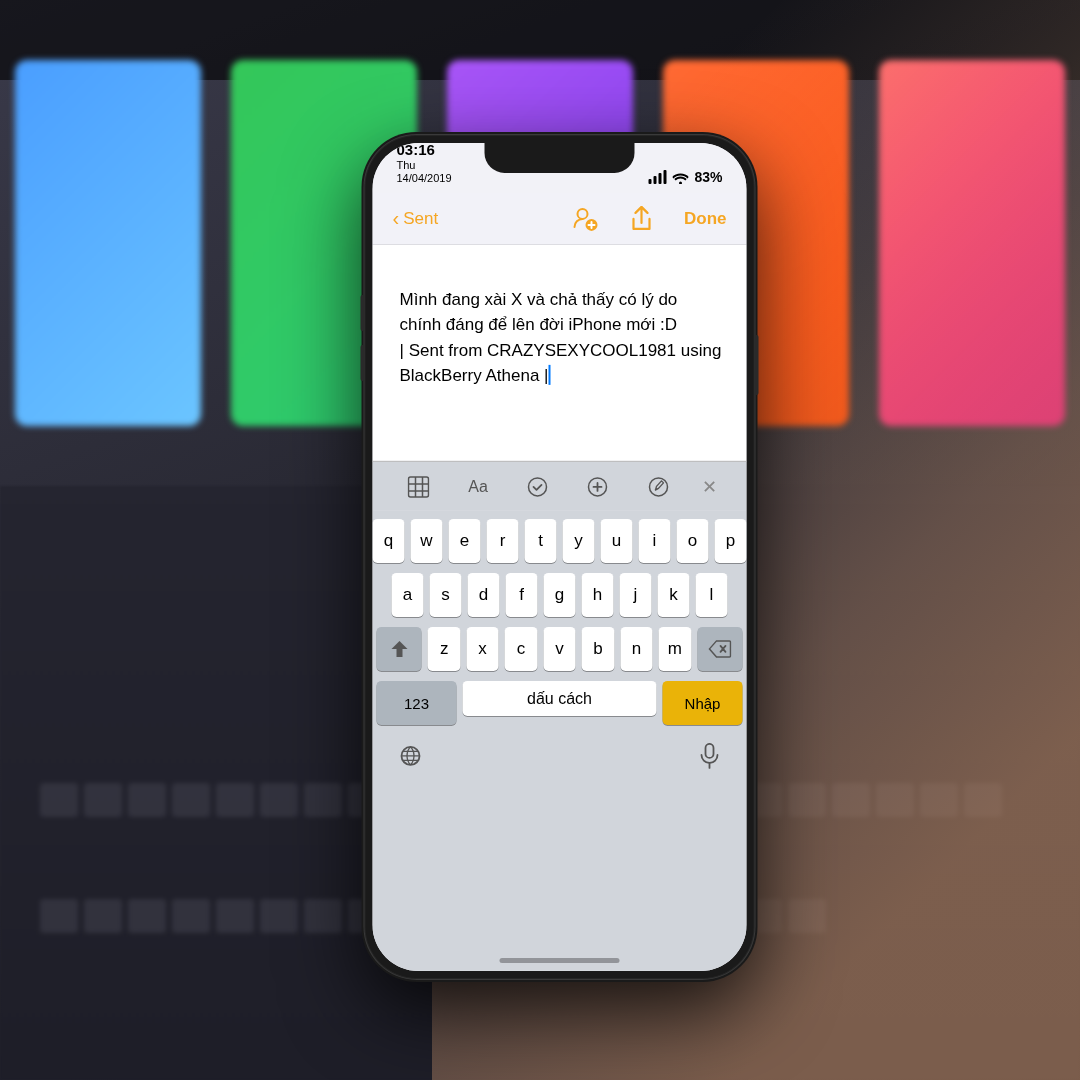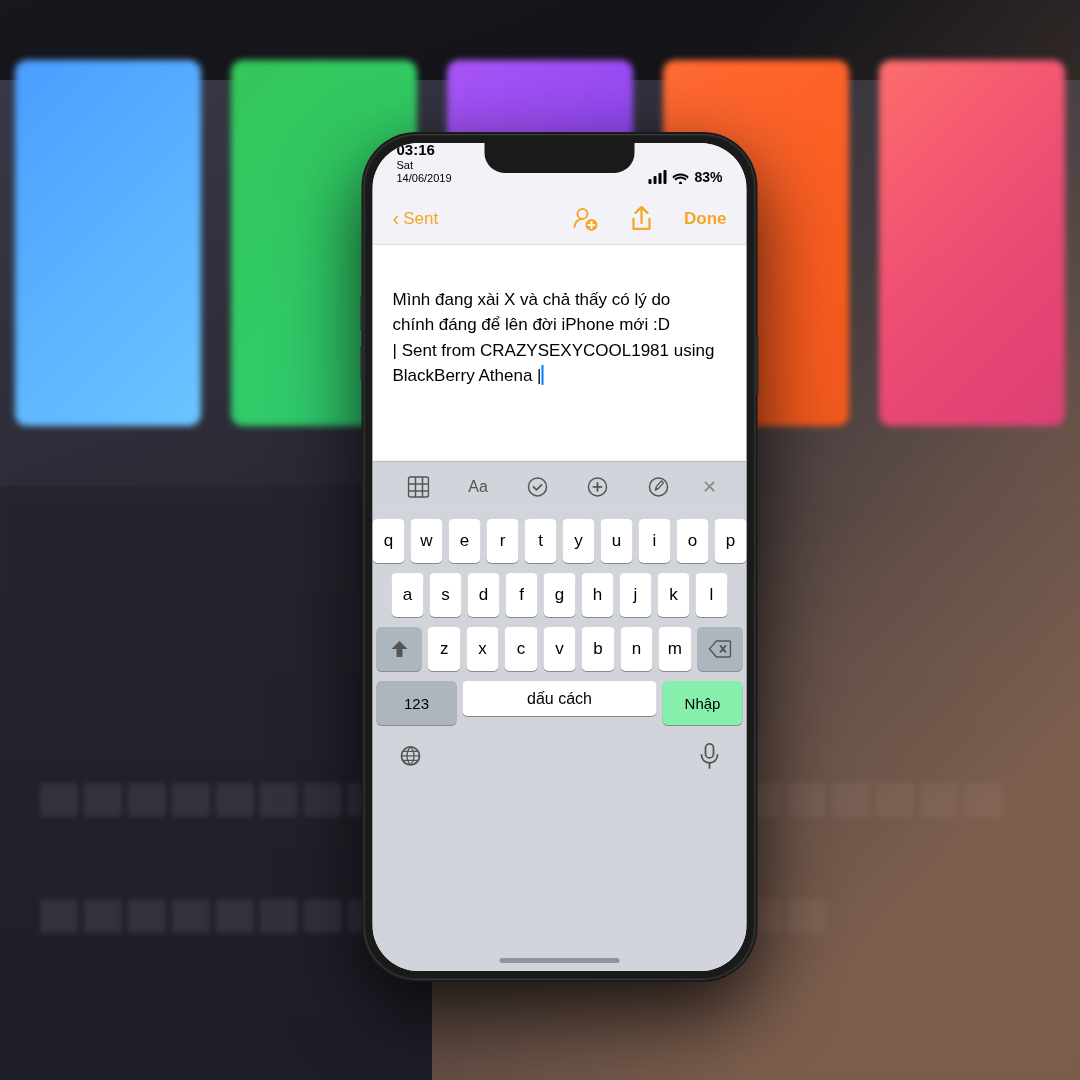--- a/index.html
+++ b/index.html
@@ -283,20 +283,21 @@
       background: #fff;
       padding: 16px 20px;
       overflow: hidden;
     }
 
     .note-text {
       font-size: 17px;
       color: #000;
       line-height: 1.5;
       white-space: pre-line;
+      margin-left: 7px;
     }
 
     .note-text .cursor {
       display: inline-block;
       width: 2px;
       height: 20px;
       background: #007aff;
       vertical-align: text-bottom;
       animation: blink 1s infinite;
     }
@@ -415,21 +416,21 @@
       display: flex;
       align-items: center;
       justify-content: center;
       font-size: 16px;
       color: #000;
       box-shadow: 0 1px 0 rgba(0,0,0,0.35);
       cursor: pointer;
     }
 
     .key-enter {
-      background: #86efac;
+      background: #eab308;
       border-radius: 5px;
       height: 44px;
       width: 80px;
       display: flex;
       align-items: center;
       justify-content: center;
       font-size: 15px;
       color: #000;
       box-shadow: 0 1px 0 rgba(0,0,0,0.35);
       cursor: pointer;
@@ -536,22 +537,22 @@
     <div class="btn-volume-down"></div>
     <div class="btn-power"></div>
 
     <div class="phone-screen">
 
       <div class="notch"></div>
 
       <div class="status-bar">
         <div class="status-time">
           <span>03:16</span>
-          <span class="date">Sat</span>
-          <span class="date">14/06/2019</span>
+          <span class="date">Thu</span>
+          <span class="date">14/04/2019</span>
         </div>
         <div class="status-icons">
 
           <div class="signal-bars">
             <div class="signal-bar" style="height:5px;"></div>
             <div class="signal-bar" style="height:8px;"></div>
             <div class="signal-bar" style="height:11px;"></div>
             <div class="signal-bar" style="height:14px;"></div>
           </div>
 

